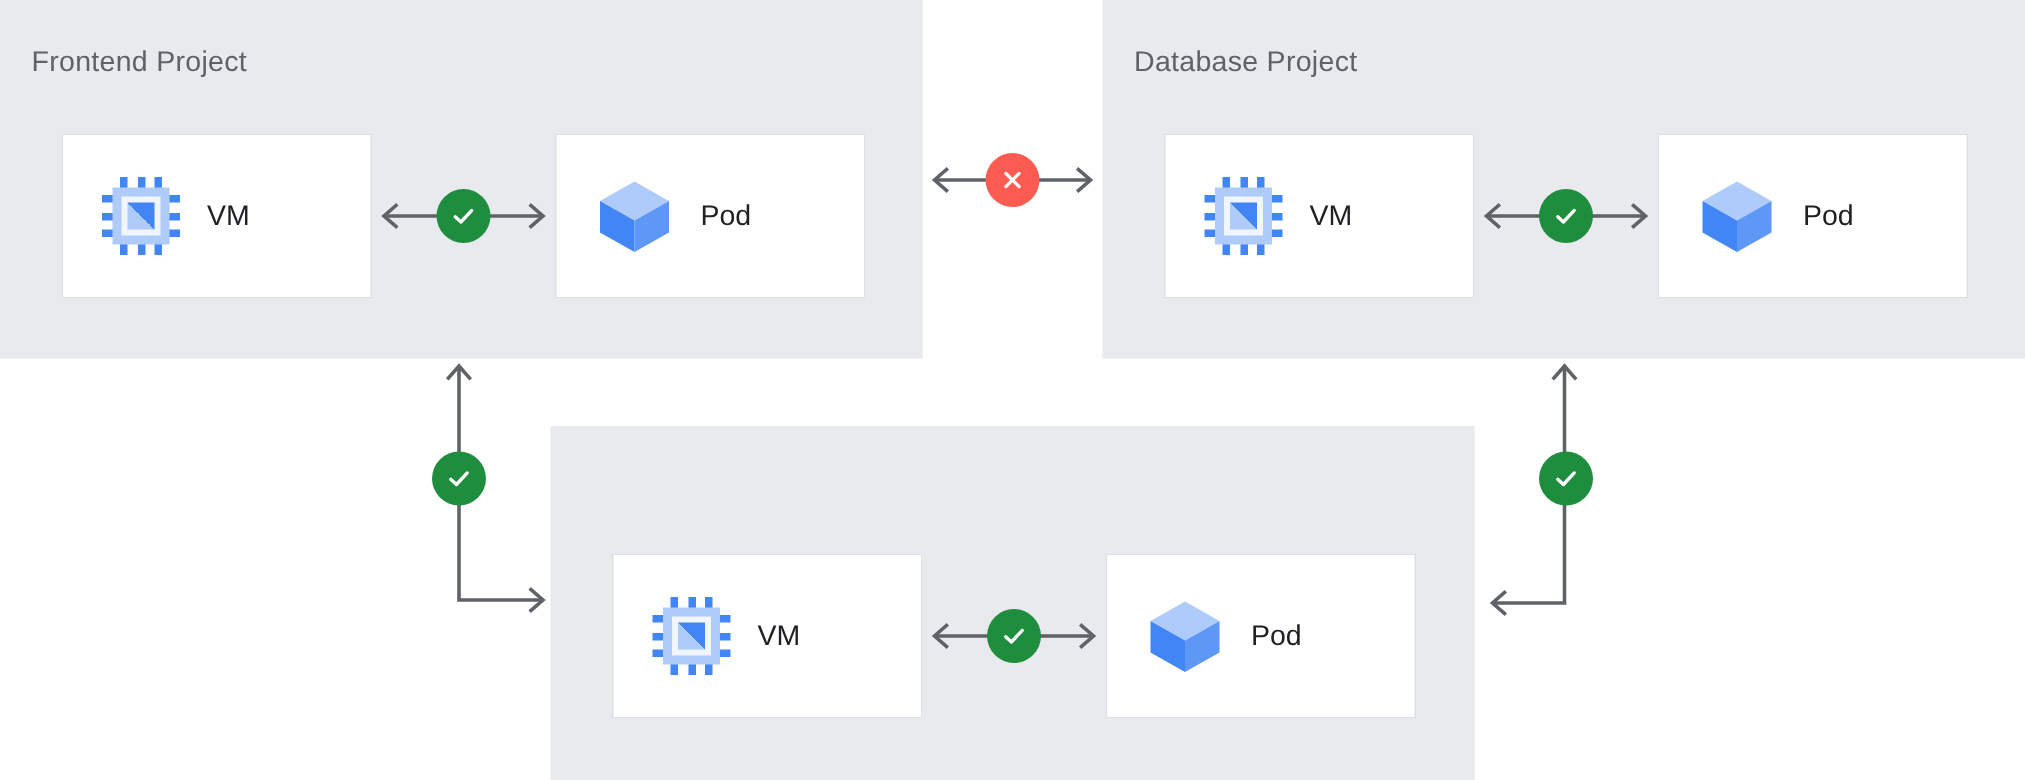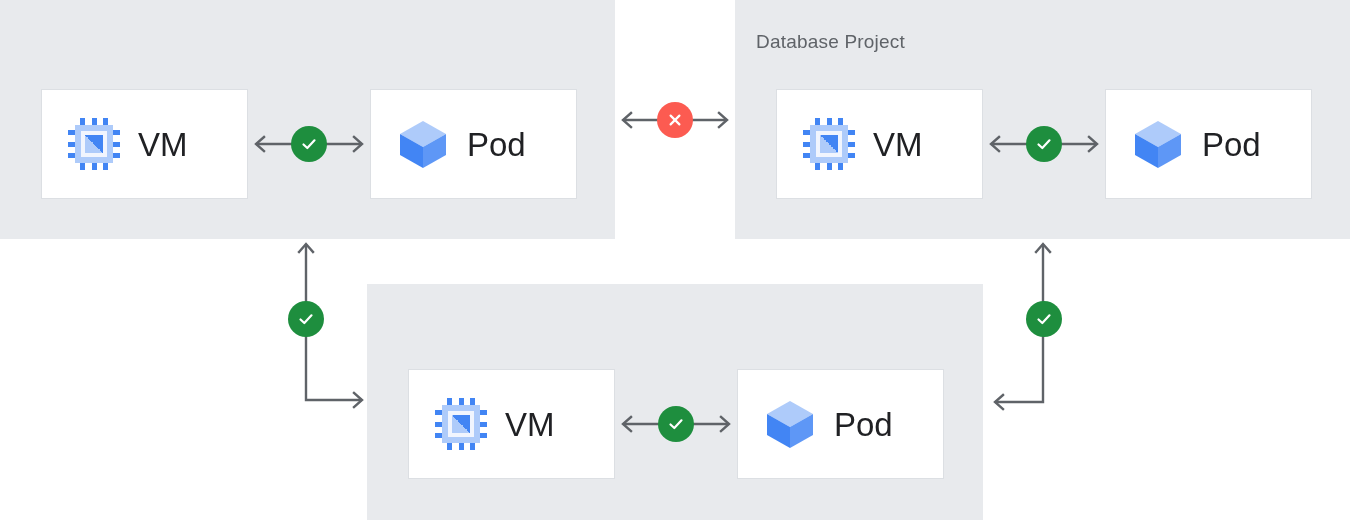--- a/index.html
+++ b/index.html
@@ -43,21 +43,21 @@
     align-items: center;
   }
   .card-icon {
     position: relative;
     width: 52px;
     height: 52px;
     margin-left: 26px;
     flex: 0 0 auto;
   }
   .card-label {
-    font-size: 33px;
+    font-size: 19px;
     color: #202124;
     margin-left: 18px;
     line-height: 1;
     white-space: nowrap;
   }
 
   
   .chip {
     position: absolute;
     inset: 0;
@@ -112,20 +112,21 @@
   .head { stroke: #5F6368; stroke-width: 2.4; fill: none;
           stroke-linecap: square; stroke-linejoin: miter; }
 </style>
 </head>
 <body>
 
 <div id="stage">
 
   <div class="panel" style="left:0px; top:0px; width:615px; height:239px;"></div>
 
+  <div class="panel-title" style="left:21px; top:31px;">Frontend Project</div>
 
   <div class="card" style="left:41px; top:89px; width:207px; height:110px;">
     <span class="card-icon">
       <span class="chip">
         <span class="pin v" style="left:12px; top:0px;"></span>
         <span class="pin v" style="left:23.5px; top:0px;"></span>
         <span class="pin v" style="left:35px; top:0px;"></span>
         <span class="pin v" style="left:12px; top:44px;"></span>
         <span class="pin v" style="left:23.5px; top:44px;"></span>
         <span class="pin v" style="left:35px; top:44px;"></span>

